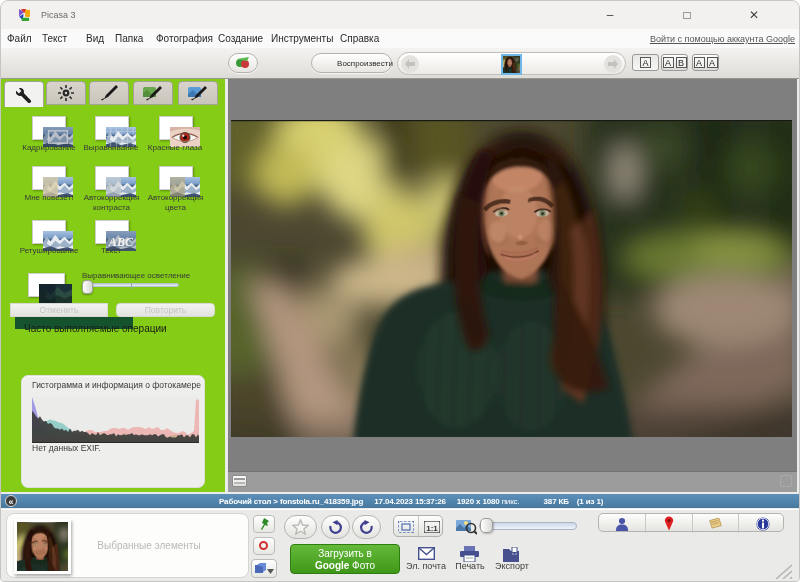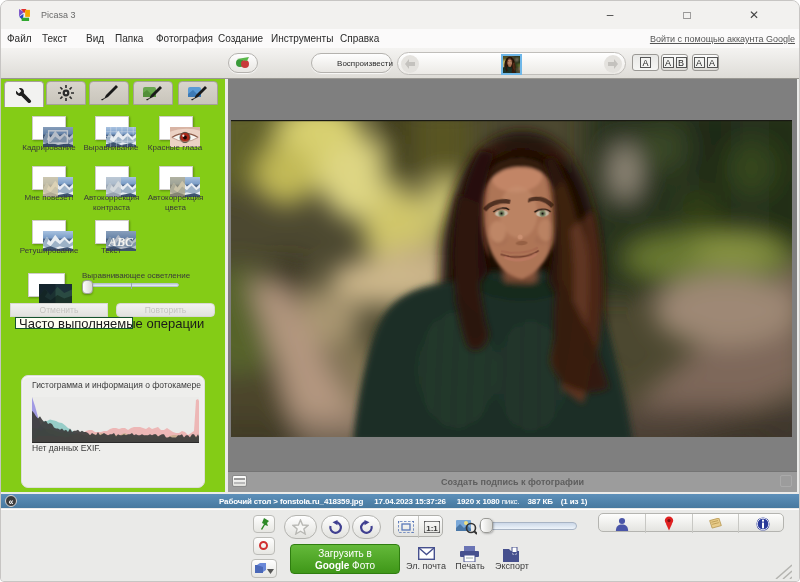--- a/index.html
+++ b/index.html
@@ -365,21 +365,21 @@
           <rect width="17" height="22" fill="#0c1820" opacity=".5"></rect>
         </svg></div>
     <div style="position:absolute;left:81px;top:192px;font-size:8px;color:#3a3a3a">Выравнивающее осветление</div>
     <div style="position:absolute;left:82px;top:204px;width:96px;height:4px;border-radius:2px;background:linear-gradient(#c2cedc,#e8eef6);border:1px solid #b8c2d0"></div>
     <div style="position:absolute;left:130px;top:204px;width:1px;height:6px;background:#9aa4b2"></div>
     <div style="position:absolute;left:81px;top:201px;width:11px;height:14px;border-radius:4px;background:linear-gradient(90deg,#fdfdfd,#d8d8d4);border:1px solid #a0a09c;box-shadow:0 1px 2px rgba(0,0,0,.3)"></div>
 
     <div style="position:absolute;left:9px;top:224px;width:98px;height:14px;border-radius:0;background:linear-gradient(#f2f2f0,#e2e2de);border:1px solid #d8d8d4;color:#c4c4c0;font-size:8.5px;text-align:center;line-height:13px">Отменить</div>
     <div style="position:absolute;left:115px;top:224px;width:99px;height:14px;border-radius:4px;background:linear-gradient(#f2f2f0,#e2e2de);border:1px solid #d8d8d4;color:#c4c4c0;font-size:8.5px;text-align:center;line-height:13px">Повторить</div>
 
-    <div style="position:absolute;left:14px;top:238px;width:118px;height:12px;background:#fffff2;border:1px solid #14532d;font-size:13px;color:#1a1a1a;line-height:11px;padding-left:3px;white-space:nowrap">Часто выполняемые операции</div>
+    <div style="position:absolute;left:14px;top:238px;width:118px;height:12px;background:#fffff2;border:6px solid #14532d;font-size:10px;color:#1a1a1a;line-height:11px;padding-left:3px;white-space:nowrap">Часто выполняемые операции</div>
 
     <div style="position:absolute;left:20px;top:296px;width:184px;height:113px;border:1px solid #dddddA;border-radius:7px;background:#eeeeec;box-shadow:inset 0 1px 2px rgba(255,255,255,.8)">
       <div style="position:absolute;left:10px;top:4px;font-size:8.5px;color:#3a3a3a;white-space:nowrap">Гистограмма и информация о фотокамере</div>
       <svg style="position:absolute;left:10px;top:21px" width="167" height="46">
         <rect width="167" height="46" fill="#ebebe9"></rect>
         <path d="M0 45L0 0L3 9L6 20L9 29L12 31L15 35L18 37L21 37L24 39L27 39L30 40L33 41L36 40L39 39L42 42L45 42L48 40L51 39L54 41L57 42L60 40L63 43L66 40L69 43L72 43L75 43L78 43L81 41L84 43L87 42L90 42L93 43L96 42L99 44L102 44L105 44L108 42L111 43L114 43L117 42L120 43L123 44L126 42L129 42L132 44L135 43L138 43L141 42L144 42L147 44L150 41L153 44L156 43L159 42L162 44L165 43L167 43L167 45Z" fill="#8278e0" opacity=".7"></path>
         <g transform="translate(0,13.5) scale(1,0.7)">
             <path d="M0 45L0 40L3 34L6 26L9 20L12 15L15 15L18 13L21 14L24 15L27 17L30 18L33 21L36 25L39 27L42 32L45 32L48 34L51 35L54 36L57 39L60 40L63 39L66 42L69 41L72 42L75 42L78 43L81 40L84 43L87 42L90 42L93 40L96 43L99 42L102 42L105 41L108 41L111 41L114 43L117 43L120 43L123 41L126 41L129 44L132 44L135 44L138 44L141 43L144 42L147 44L150 44L153 43L156 43L159 43L162 41L165 42L167 43L167 45Z" fill="#30a8a0" opacity=".45"></path>
           </g>
         <path d="M0 45L0 31L3 31L6 32L9 34L12 31L15 32L18 32L21 33L24 34L27 35L30 36L33 34L36 37L39 37L42 37L45 37L48 37L51 38L54 38L57 38L60 38L63 37L66 39L69 36L72 37L75 39L78 38L81 38L84 38L87 39L90 37L93 36L96 38L99 38L102 40L105 40L108 39L111 40L114 38L117 40L120 41L123 37L126 39L129 40L132 39L135 41L138 39L141 38L144 38L147 39L150 40L153 40L156 41L159 39L162 39L165 39L167 40L167 45Z" fill="#58c048" opacity=".42"></path>
@@ -391,29 +391,36 @@
       </svg>
       <div style="position:absolute;left:10px;top:67px;font-size:8.5px;color:#3a3a3a">Нет данных EXIF.</div>
     </div>
   </div>
 
   <div style="position:absolute;left:227px;top:470px;width:569px;height:21px;background:#9c9c9c;border-top:1px solid #747474">
     <div style="position:absolute;left:4px;top:3px;width:15px;height:12px;background:linear-gradient(#fdfdfd,#e0e0dc);border:1px solid #8a8a8a;border-radius:2px">
       <div style="margin:2px 1px 0 1px;height:2px;background:#9a9a9a"></div>
       <div style="margin:2px 1px 0 1px;height:2px;background:#b8b8b8"></div>
     </div>
-    <div style="position:absolute;left:0;top:5px;width:100%;text-align:center;font-size:9px;font-weight:bold;color:#5e5e5e">Создать подпись к фотографии</div>
     <div style="position:absolute;right:5px;top:3px;width:12px;height:12px;border:1px solid #b0b0b0;border-radius:2px;opacity:.7"></div>
   </div>
   <div id="statusbar">
     <div style="position:absolute;left:4px;top:1px;width:12px;height:12px;border-radius:50%;background:#3c3c3c;border:1px solid #d6d6d6;color:#fff;font-size:9px;font-weight:bold;text-align:center;line-height:12px">«</div>
-    <div style="position:absolute;left:218px;top:2.5px;white-space:nowrap;letter-spacing:-0.15px">Рабочий стол &gt; fonstola.ru_418359.jpg<span style="margin-left:11px">17.04.2023 15:37:26</span><span style="margin-left:11px">1920 x 1080 <span style="font-weight:normal">пикс.</span></span><span style="margin-left:8px">387 КБ</span><span style="margin-left:8px">(1 из 1)</span></div>
+    <div style="position:absolute;left:218px;top:2.5px;white-space:nowrap;letter-spacing:-0.15px">Рабочий стол &gt; fonstola.ru_418359.jpg<span style="margin-left:11px">17.04.2023 15:37:26</span><span style="margin-left:11px">1920 x 1080 <span style="font-weight:normal">пикс.</span></span><span style="margin-left:24px">387 КБ</span><span style="margin-left:8px">(1 из 1)</span></div>
   </div>
   <div id="bottompanel">
 
+    <div style="position:absolute;left:5px;top:3px;width:243px;height:65px;background:#fdfdfc;border:1px solid #d4d4d0;border-radius:8px">
+      <div style="position:absolute;left:7px;top:5px;width:57px;height:55px;background:#fff;box-shadow:1px 2px 3px rgba(0,0,0,.35)">
+        <svg width="51" height="49" viewBox="0 0 51 49" style="margin:3px" preserveAspectRatio="none">
+            <use href="#minipic"></use>
+          </svg>
+      </div>
+      <div style="position:absolute;left:62px;top:26px;width:160px;text-align:center;font-size:10px;color:#b8b8b4">Выбранные элементы</div>
+    </div>
 
     <div style="position:absolute;left:252px;top:5px;width:22px;height:18px;background:linear-gradient(#fefefe,#e6e6e2);border:1px solid #bcbcb8;border-radius:4px">
       <svg width="12" height="13" viewBox="0 0 12 13" style="margin:2px 0 0 5px">
           <path d="M5 0 L10 3 L8 5 L9 8 L6 7 L3 12 L2 11 L5 6 L3 5 Z" fill="#2e8a28"></path>
         </svg>
     </div>
     <div style="position:absolute;left:252px;top:27px;width:22px;height:18px;background:linear-gradient(#fefefe,#e6e6e2);border:1px solid #bcbcb8;border-radius:4px">
       <div style="margin:3px 0 0 5px;width:9px;height:9px;border:2px solid #d03030;border-radius:50%"></div>
     </div>
     <div style="position:absolute;left:250px;top:49px;width:26px;height:19px;background:linear-gradient(#fefefe,#e6e6e2);border:1px solid #bcbcb8;border-radius:4px">

